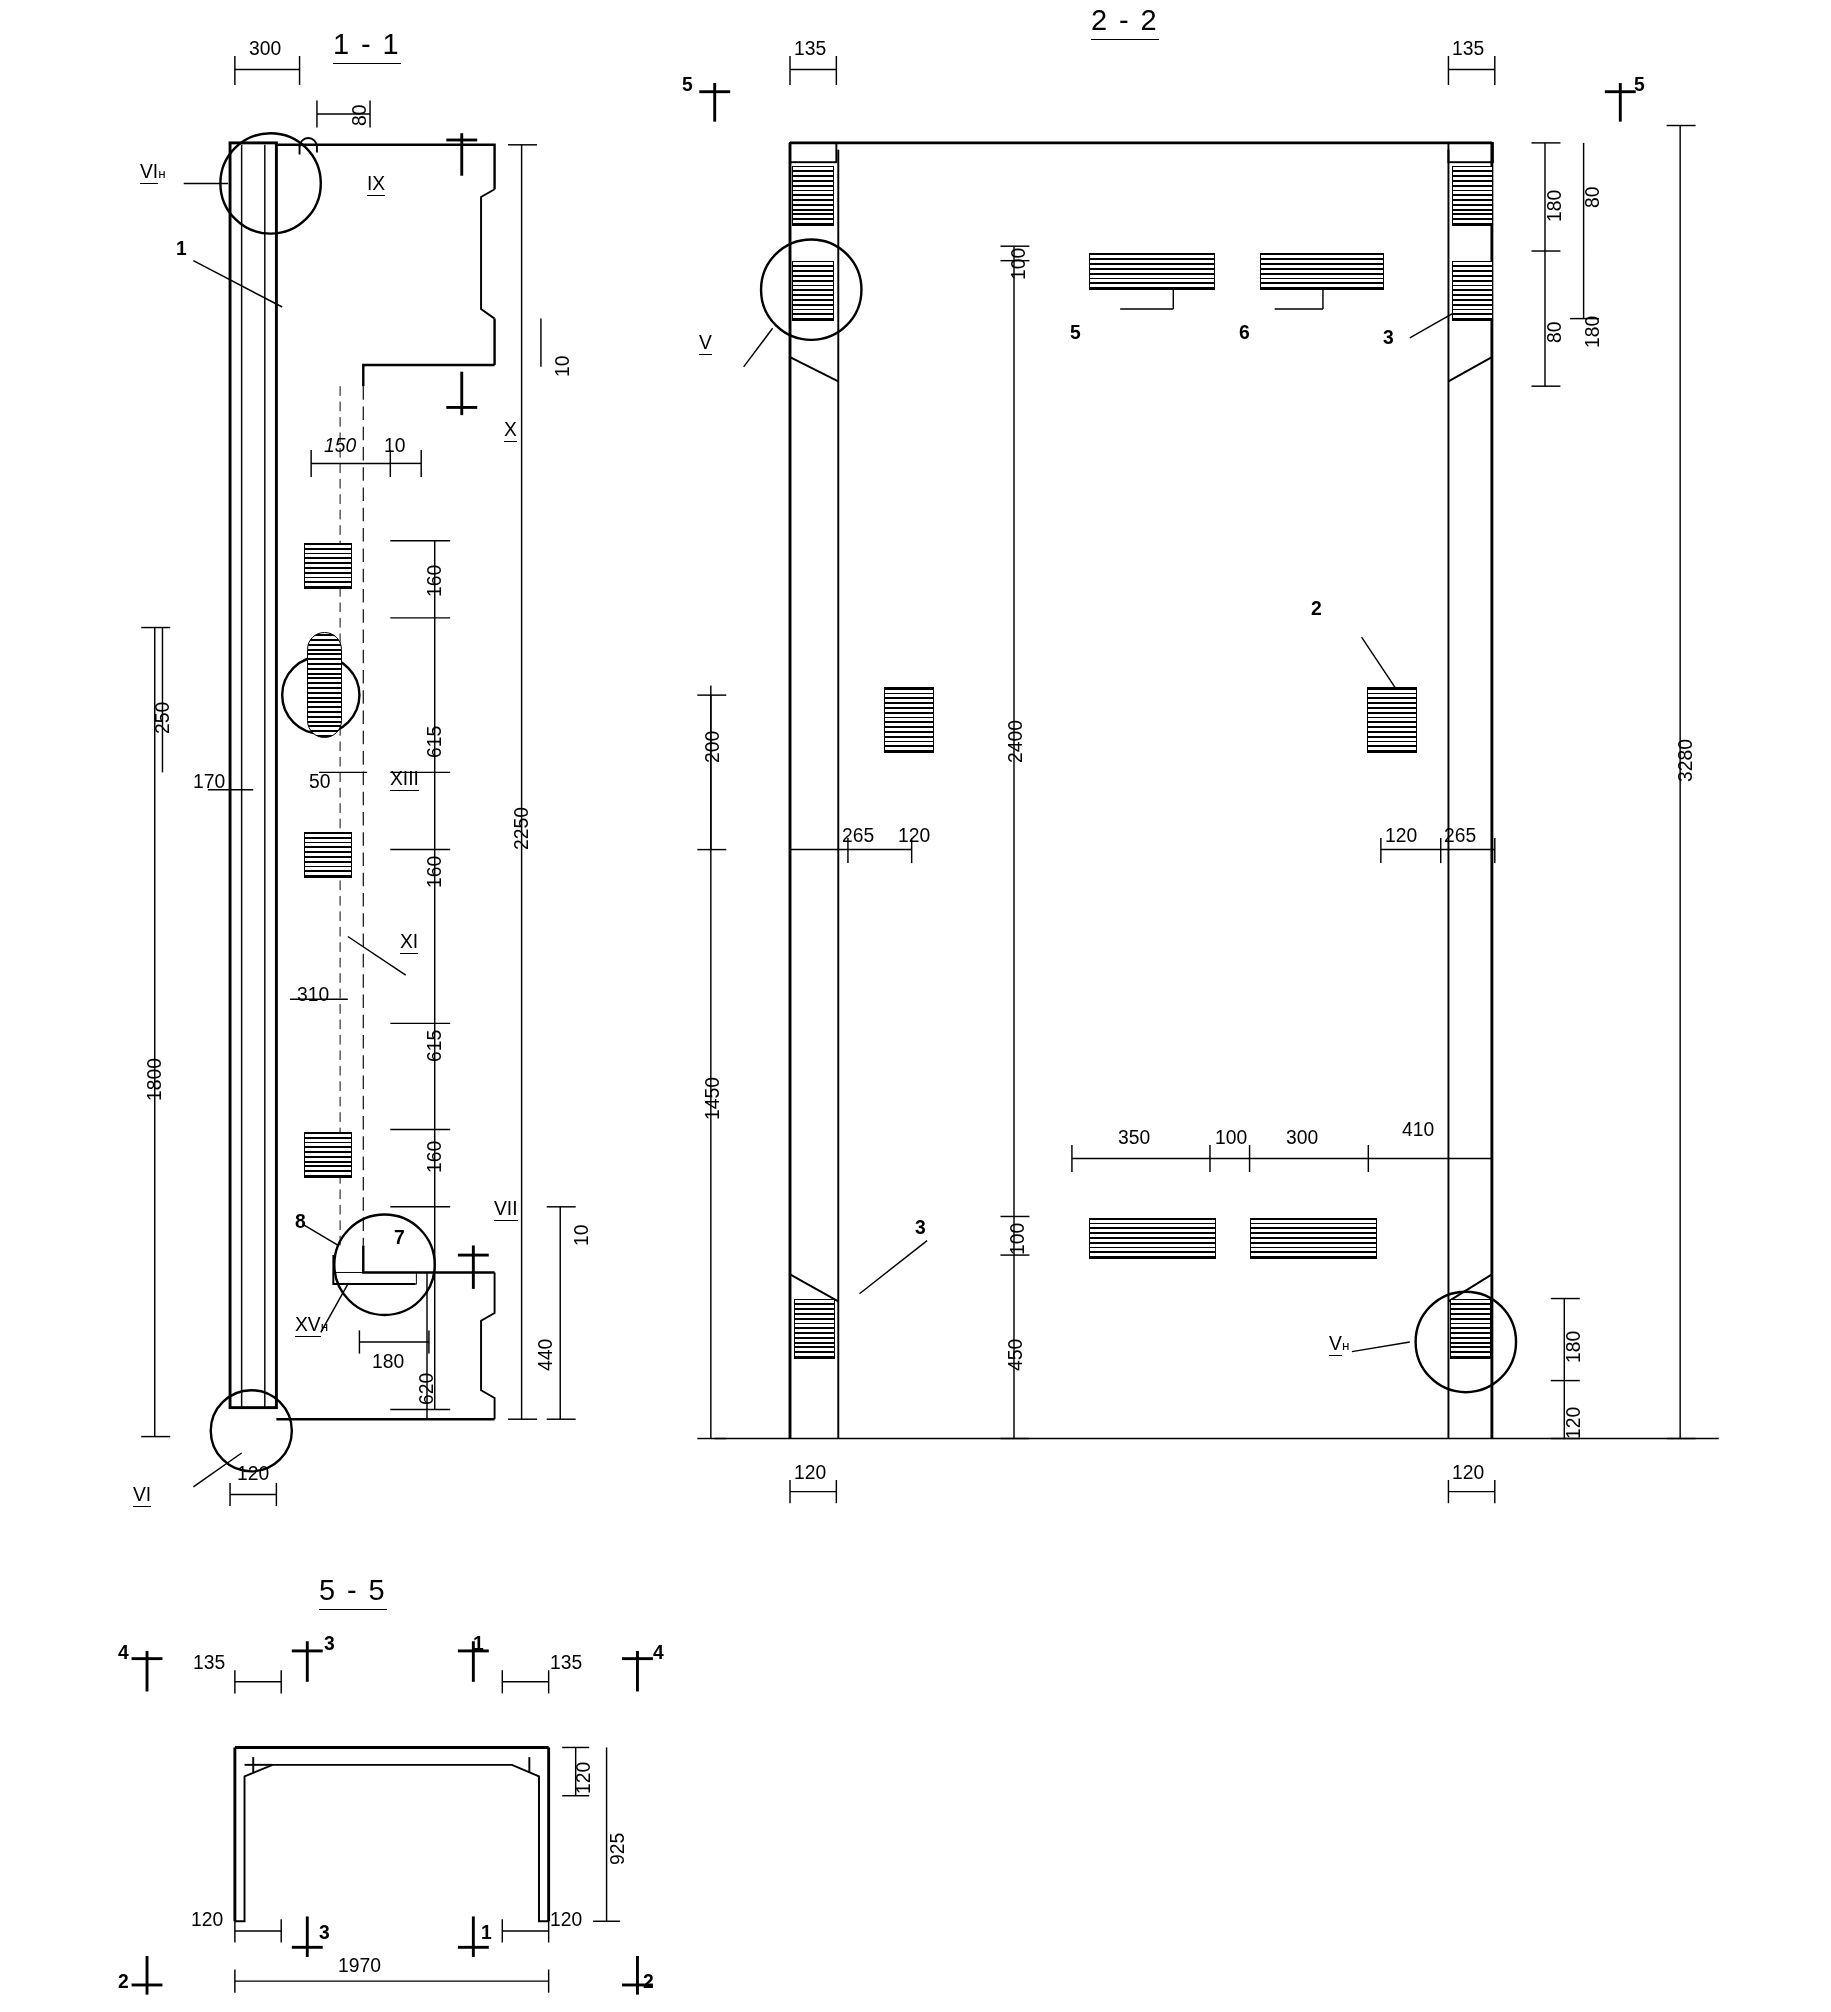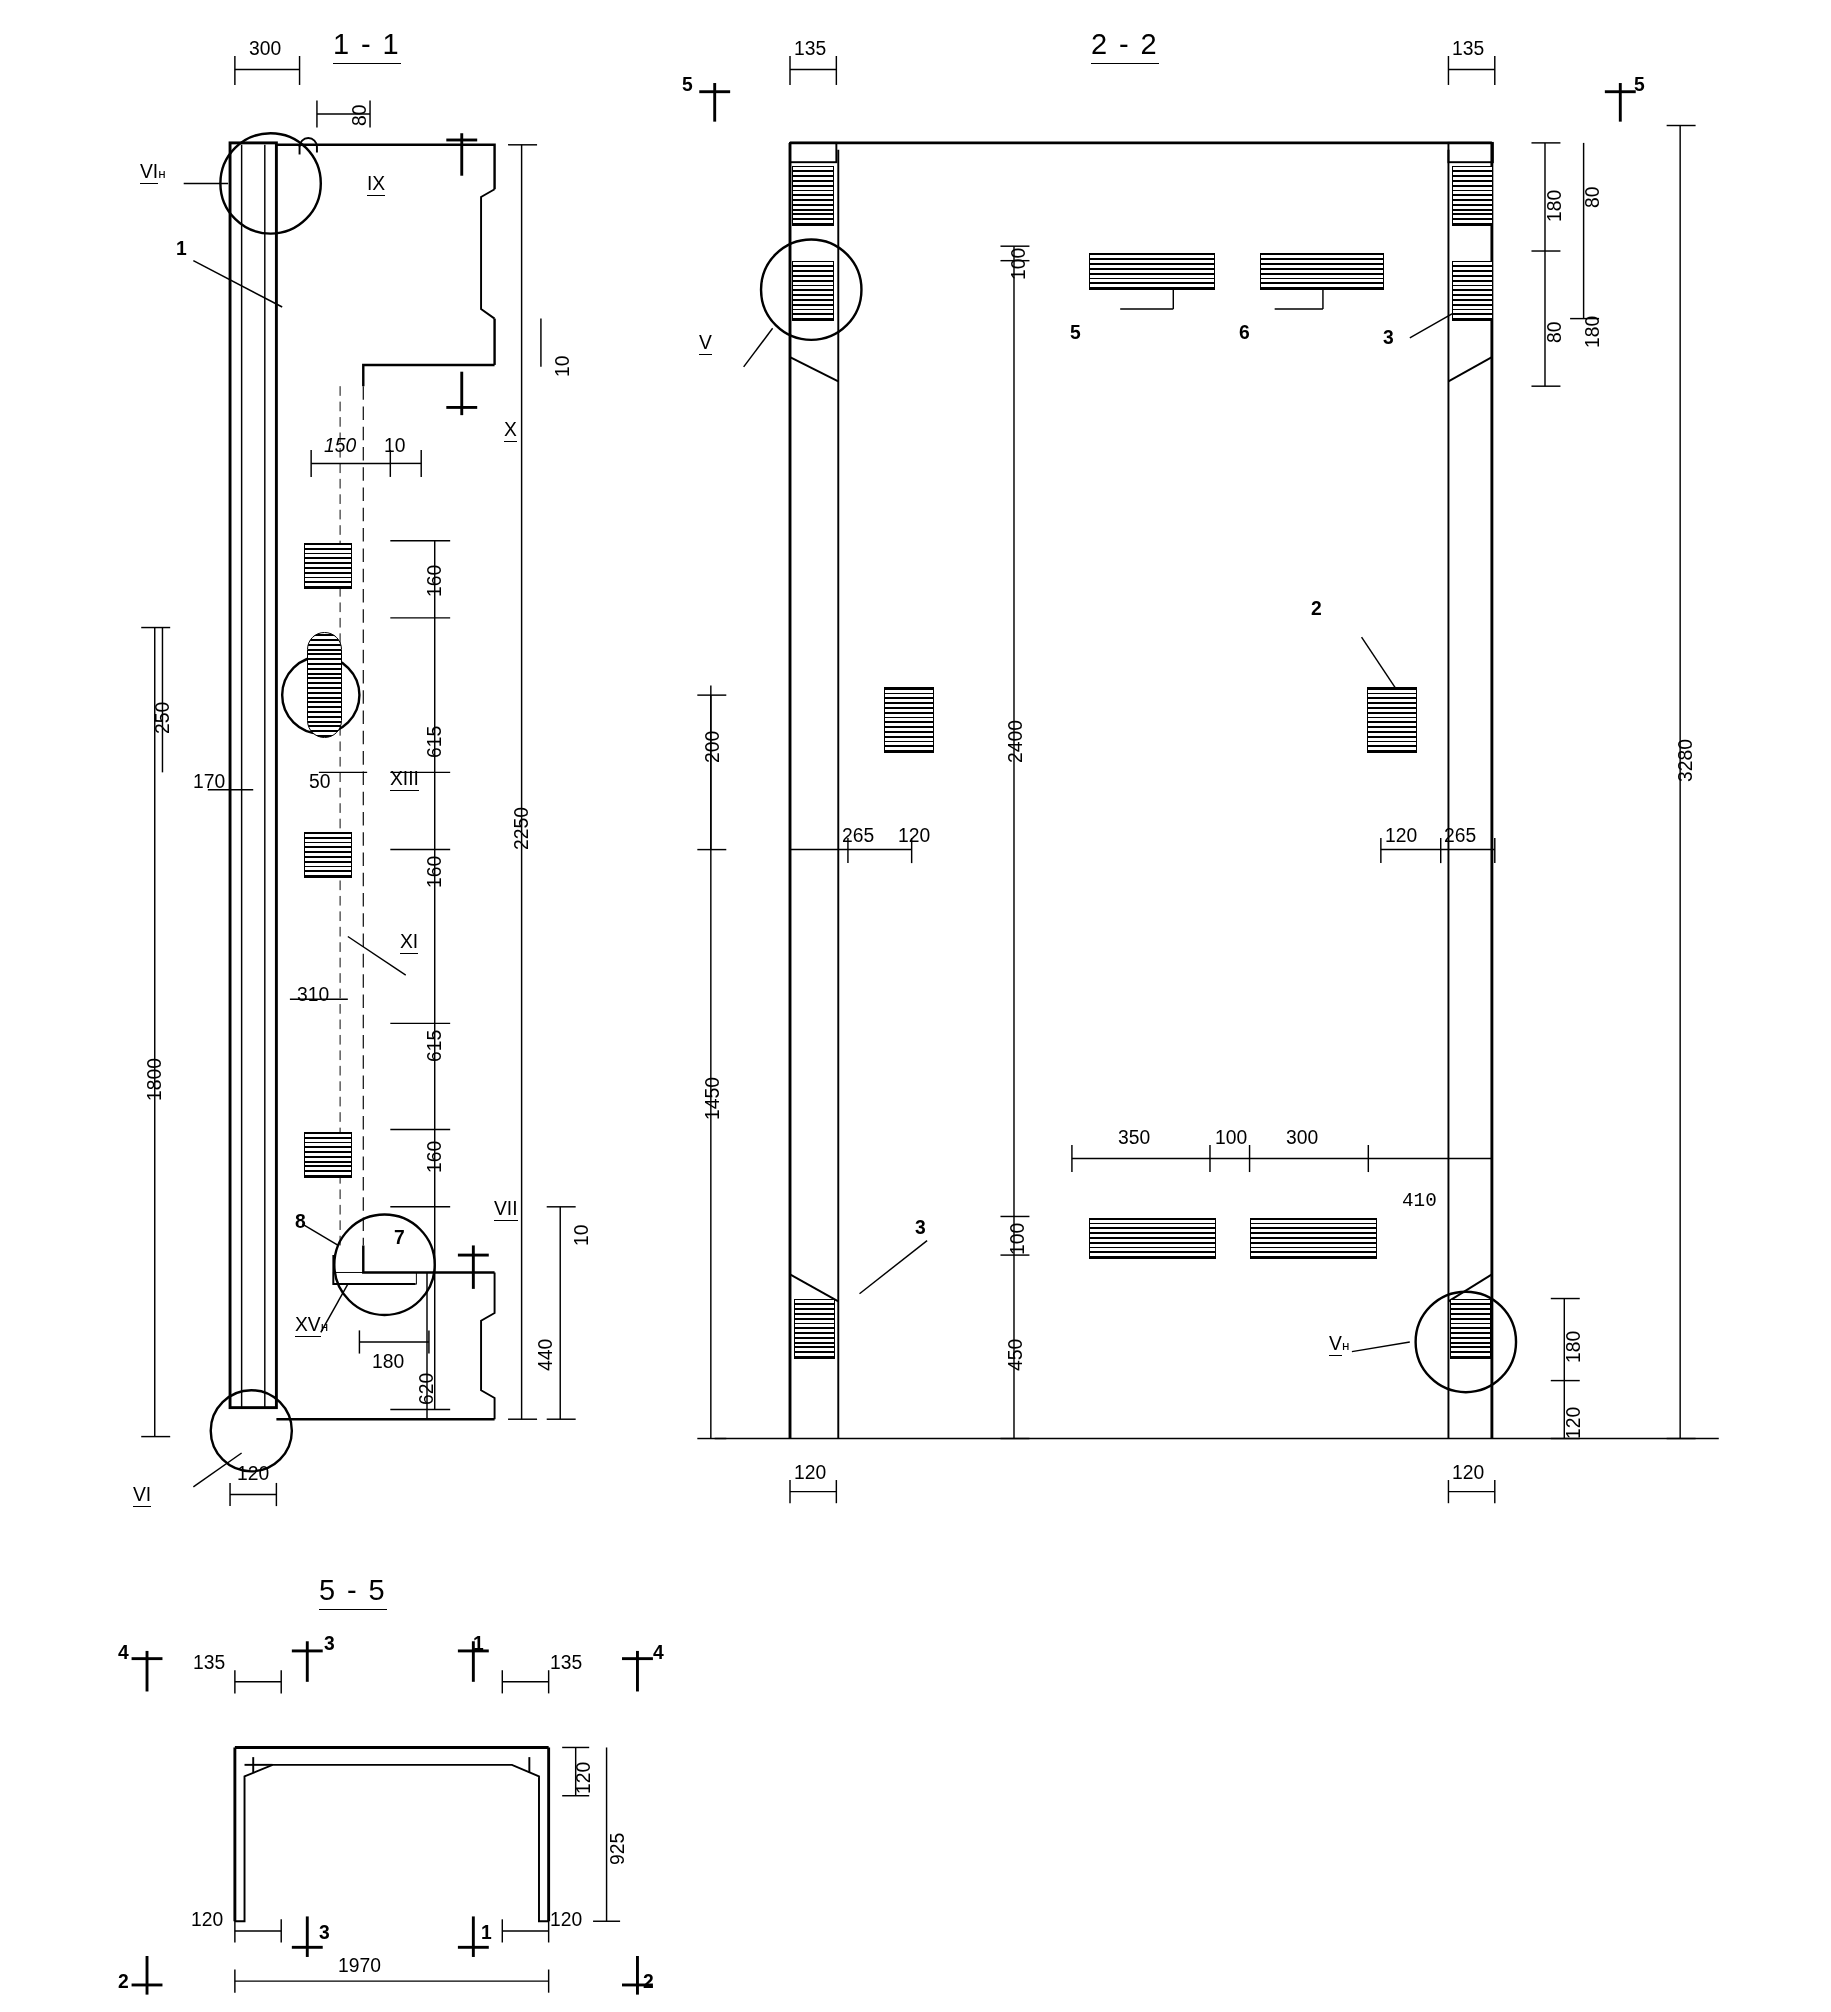--- a/index.html
+++ b/index.html
@@ -312,21 +312,21 @@
 <div class="lbl b" style="left:295px;top:1212px;">8</div>
 <div class="lbl b" style="left:394px;top:1228px;">7</div>
 <div class="lbl rot" style="left:572px;top:1246px;">10</div>
 <div class="lbl rot" style="left:536px;top:1371px;">440</div>
 <div class="lbl" style="left:295px;top:1315px;"><span class="und">XV</span><span class="sub">н</span></div>
 <div class="lbl" style="left:372px;top:1352px;">180</div>
 <div class="lbl rot" style="left:417px;top:1405px;">620</div>
 <div class="lbl" style="left:133px;top:1485px;"><span class="und">VI</span></div>
 <div class="lbl" style="left:237px;top:1464px;">120</div>
 
-<div class="ttl" style="left:1091px;top:28px;"><u>2 - 2</u></div>
+<div class="ttl" style="left:1091px;top:4px;"><u>2 - 2</u></div>
 <div class="lbl b" style="left:682px;top:75px;">5</div>
 <div class="lbl b" style="left:1634px;top:75px;">5</div>
 <div class="lbl" style="left:794px;top:39px;">135</div>
 <div class="lbl" style="left:1452px;top:39px;">135</div>
 <div class="lbl rot" style="left:1545px;top:222px;">180</div>
 <div class="lbl rot" style="left:1583px;top:208px;">80</div>
 <div class="lbl rot" style="left:1545px;top:343px;">80</div>
 <div class="lbl rot" style="left:1583px;top:348px;">180</div>
 <div class="lbl" style="left:699px;top:333px;"><span class="und">V</span></div>
 <div class="lbl rot" style="left:1009px;top:280px;">100</div>
@@ -338,21 +338,21 @@
 <div class="lbl rot" style="left:1006px;top:763px;">2400</div>
 <div class="lbl rot" style="left:1676px;top:782px;">3280</div>
 <div class="lbl" style="left:842px;top:826px;">265</div>
 <div class="lbl" style="left:898px;top:826px;">120</div>
 <div class="lbl" style="left:1385px;top:826px;">120</div>
 <div class="lbl" style="left:1444px;top:826px;">265</div>
 <div class="lbl rot" style="left:703px;top:1120px;">1450</div>
 <div class="lbl" style="left:1118px;top:1128px;">350</div>
 <div class="lbl" style="left:1215px;top:1128px;">100</div>
 <div class="lbl" style="left:1286px;top:1128px;">300</div>
-<div class="lbl" style="left:1402px;top:1192px;font-family:Liberation Mono, monospace;">410</div>
+<div class="lbl" style="left:1402px;top:1120px;">410</div>
 <div class="lbl rot" style="left:1008px;top:1255px;">100</div>
 <div class="lbl rot" style="left:1006px;top:1371px;">450</div>
 <div class="lbl b" style="left:915px;top:1218px;">3</div>
 <div class="lbl" style="left:1329px;top:1334px;"><span class="und">V</span><span class="sub">н</span></div>
 <div class="lbl rot" style="left:1564px;top:1363px;">180</div>
 <div class="lbl rot" style="left:1564px;top:1439px;">120</div>
 <div class="lbl" style="left:794px;top:1463px;">120</div>
 <div class="lbl" style="left:1452px;top:1463px;">120</div>
 
 <div class="ttl" style="left:319px;top:1574px;text-align:center;"><u>5 - 5</u></div>

